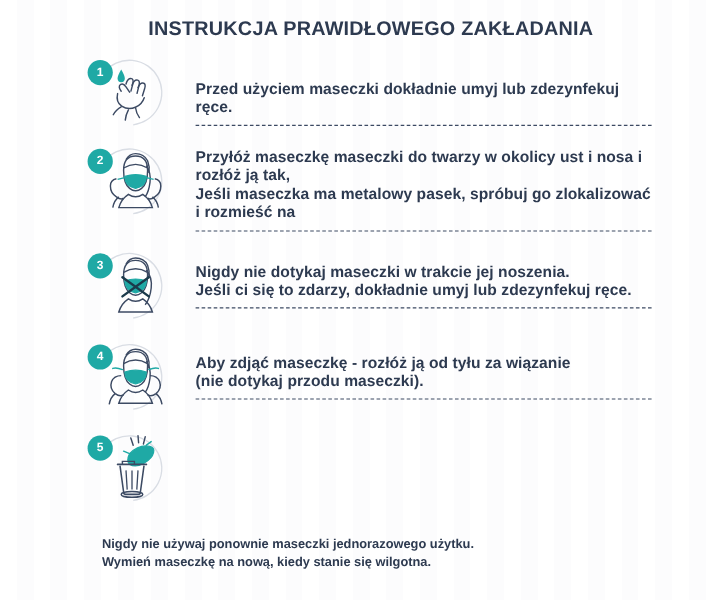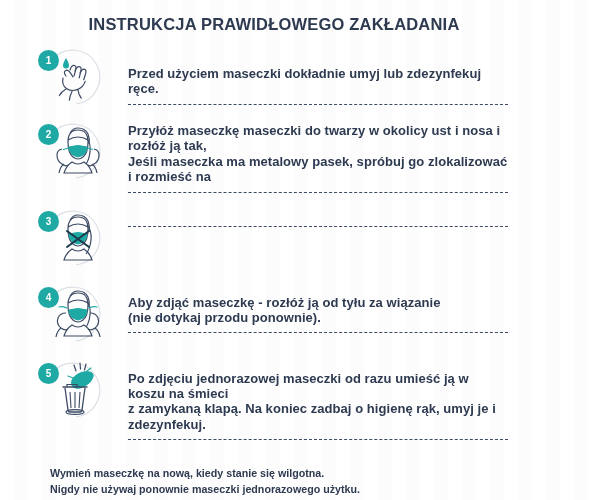--- a/index.html
+++ b/index.html
@@ -28,20 +28,21 @@
     );
     z-index: 0;
   }
 
   .page {
     position: relative;
     z-index: 1;
     width: 548px;
     height: 500px;
     box-sizing: border-box;
+    margin-left: 35px;
   }
 
   
   .title {
     text-align: center;
     color: #2d3a50;
     font-weight: bold;
     font-size: 16.5px;
     letter-spacing: 0.2px;
     line-height: 20px;
@@ -207,20 +208,24 @@
           <path d="M22 22 q0 -12 10 -12 q10 0 10 12 q0 11 -5 15 q-5 4 -10 0 q-5 -4 -5 -15 z" fill="none" stroke="#3c4a63" stroke-width="1.2"></path>
           <path d="M22 20 q5 -3 10 -3 q5 0 10 3" fill="none" stroke="#3c4a63" stroke-width="1.2"></path>
           <path d="M24 13 q3 -5 8 -5 q7 0 10 6 q2 5 1 10" fill="none" stroke="#3c4a63" stroke-width="1.2"></path>
           <path d="M41 18 q5 6 4 15 q-1 9 -5 14" fill="none" stroke="#3c4a63" stroke-width="1.2"></path>
           <path d="M23 27 q9 -3 18 0 q0 8 -9 10 q-9 -2 -9 -10 z" fill="#1fa9a5" stroke="#1fa9a5" stroke-width="1"></path>
           <path d="M21 24 L43 40 M43 24 L21 40" fill="none" stroke="#1b3a4b" stroke-width="2" stroke-linecap="round"></path>
           <path d="M26 42 q6 4 12 0 q6 4 8 11 l-28 0 q2 -7 8 -11 z" fill="none" stroke="#3c4a63" stroke-width="1.2"></path>
         </svg>
       </div>
       <div class="step-body">
+        <div class="step-text">
+          <p>Nigdy nie dotykaj maseczki w trakcie jej noszenia.</p>
+          <p>Jeśli ci się to zdarzy, dokładnie umyj lub zdezynfekuj ręce.</p>
+        </div>
         <div class="divider"></div>
       </div>
     </div>
 
     <div class="step step-4">
       <div class="icon-wrap">
         <div class="badge">4</div>
         <svg class="icon-svg" viewBox="0 0 78 62">
           <path d="M6 14 A27 27 0 1 1 30 58" fill="none" stroke="#d9dde4" stroke-width="1.1"></path>
           <path d="M22 22 q0 -12 10 -12 q10 0 10 12 q0 11 -5 15 q-5 4 -10 0 q-5 -4 -5 -15 z" fill="none" stroke="#3c4a63" stroke-width="1.2"></path>
@@ -231,50 +236,43 @@
           <path d="M21 25 q-5 -2 -8 -1 M43 25 q5 -2 8 -1" fill="none" stroke="#1fa9a5" stroke-width="1.2" stroke-linecap="round"></path>
           <path d="M20 30 q-6 0 -8 5 q-2 6 3 10 q4 3 7 1" fill="none" stroke="#3c4a63" stroke-width="1.2"></path>
           <path d="M44 30 q6 0 8 5 q2 6 -3 10 q-4 3 -7 1" fill="none" stroke="#3c4a63" stroke-width="1.2"></path>
           <path d="M15 45 q-4 3 -5 9 M49 45 q4 3 5 9" fill="none" stroke="#3c4a63" stroke-width="1.2"></path>
           <path d="M26 42 q6 4 12 0 q6 4 8 11 l-28 0 q2 -7 8 -11 z" fill="none" stroke="#3c4a63" stroke-width="1.2"></path>
         </svg>
       </div>
       <div class="step-body">
         <div class="step-text">
           <p>Aby zdjąć maseczkę - rozłóż ją od tyłu za wiązanie</p>
-          <p>(nie dotykaj przodu ponownie).</p>
+          <p>(nie dotykaj przodu maseczki).</p>
         </div>
         <div class="divider"></div>
       </div>
     </div>
 
     <div class="step step-5">
       <div class="icon-wrap">
         <div class="badge">5</div>
         <svg class="icon-svg" viewBox="0 0 78 62">
           <path d="M6 14 A27 27 0 1 1 30 58" fill="none" stroke="#d9dde4" stroke-width="1.1"></path>
           <path d="M28 6 l2 6 M34 4 l0.5 6 M40 5 l-1.5 6" fill="none" stroke="#3c4a63" stroke-width="1.2" stroke-linecap="round"></path>
           <path d="M27 19 q8 -8 17 -6 q4 1 3 5 q-1 5 -8 9 q-7 4 -12 1 q-3 -3 0 -9 z" fill="#1fa9a5" stroke="#1fa9a5" stroke-width="1"></path>
           <path d="M27 19 l-5 -2 M41 12 l4 -3" fill="none" stroke="#1fa9a5" stroke-width="1.2" stroke-linecap="round"></path>
           <path d="M17 28 l24 0" fill="none" stroke="#3c4a63" stroke-width="1.4" stroke-linecap="round"></path>
           <path d="M21 28 l0 -2.5 l10 0 l0 2.5" fill="none" stroke="#3c4a63" stroke-width="1.2"></path>
           <path d="M19 29 l3 22 q0 2 2 2 l10 0 q2 0 2 -2 l3 -22" fill="none" stroke="#3c4a63" stroke-width="1.3"></path>
           <path d="M24 33 l1 16 M29 33 l0 16 M34 33 l-1 16" fill="none" stroke="#3c4a63" stroke-width="1.1"></path>
           <ellipse cx="29" cy="53" rx="9" ry="2.4" fill="none" stroke="#3c4a63" stroke-width="1.2"></ellipse>
         </svg>
       </div>
-      <div class="step-body">
-        <div class="step-text">
-          <p>Po zdjęciu jednorazowej maseczki od razu umieść ją w koszu na śmieci</p>
-          <p>z zamykaną klapą. Na koniec zadbaj o higienę rąk, umyj je i zdezynfekuj.</p>
-        </div>
-        <div class="divider"></div>
-      </div>
     </div>
 
   </div>
 
   <div class="footer">
+    <p>Nigdy nie używaj ponownie maseczki jednorazowego użytku.</p>
     <p>Wymień maseczkę na nową, kiedy stanie się wilgotna.</p>
-    <p>Nigdy nie używaj ponownie maseczki jednorazowego użytku.</p>
   </div>
 
 </div>
 
 </body></html>

